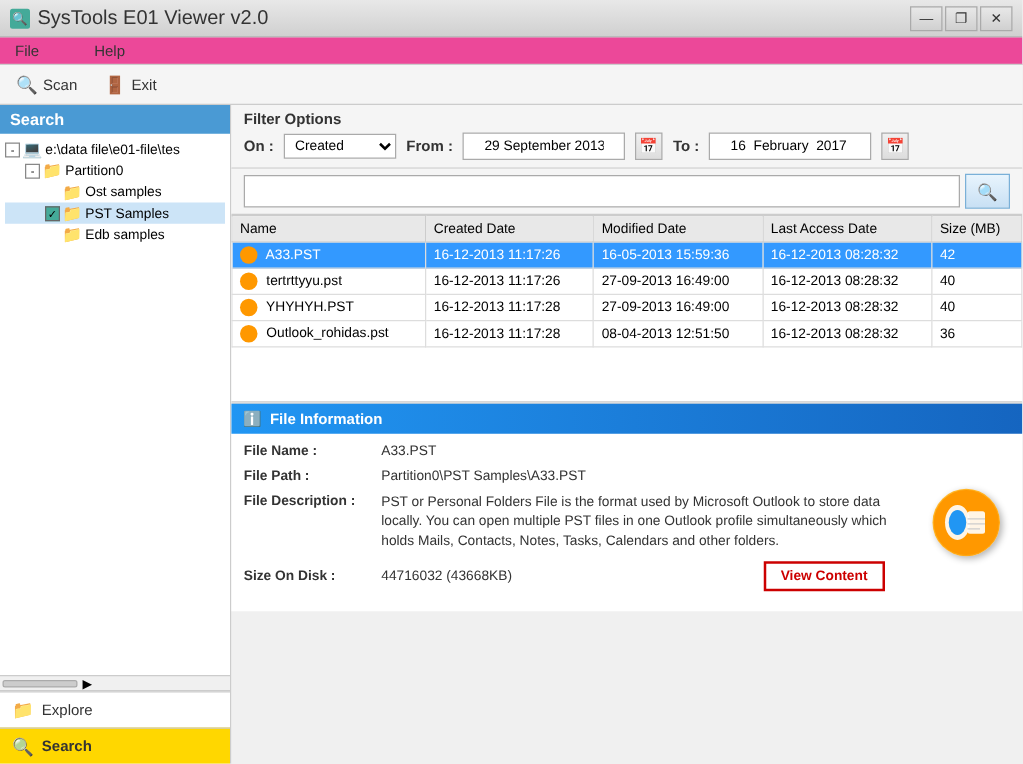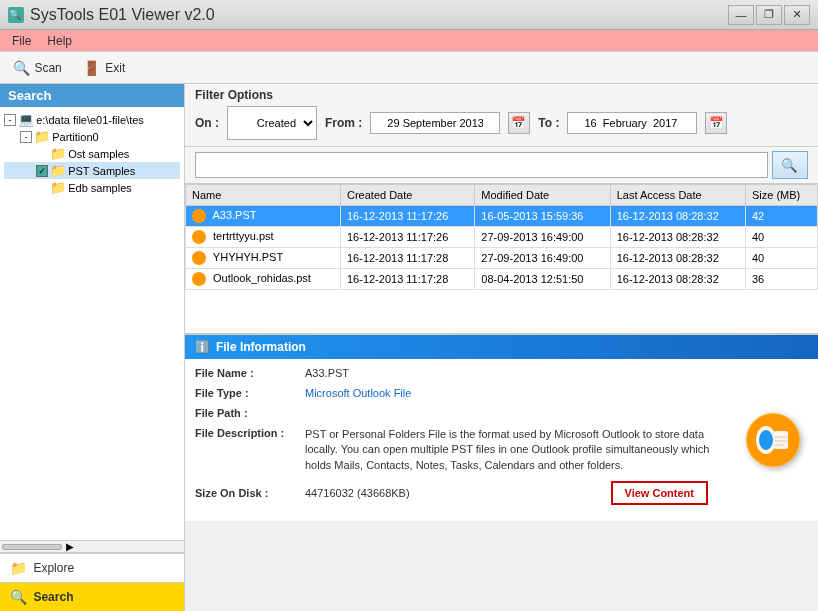--- a/index.html
+++ b/index.html
@@ -7,21 +7,21 @@
 
     
     .title-bar { background: linear-gradient(to bottom, #e8e8e8, #d0d0d0); height: 30px; display: flex; align-items: center; padding: 0 8px; border-bottom: 1px solid #aaa; justify-content: space-between; }
     .title-bar-left { display: flex; align-items: center; gap: 6px; }
     .title-bar-icon { width: 16px; height: 16px; background: #4a9; border-radius: 2px; display: flex; align-items: center; justify-content: center; color: white; font-size: 10px; }
     .title-bar-text { font-size: 16px; color: #333; }
     .title-bar-controls { display: flex; gap: 2px; }
     .title-btn { width: 26px; height: 20px; border: 1px solid #aaa; background: linear-gradient(to bottom, #e8e8e8, #d0d0d0); cursor: pointer; display: flex; align-items: center; justify-content: center; font-size: 11px; color: #333; }
 
     
-    .menu-bar { background: #fca5a5; height: 22px; display: flex; align-items: center; padding: 0 4px; border-bottom: 1px solid #ccc; }
+    .menu-bar { background: #ec4899; height: 22px; display: flex; align-items: center; padding: 0 4px; border-bottom: 1px solid #ccc; gap: 28px; }
     .menu-item { padding: 2px 8px; cursor: pointer; font-size: 12px; color: #333; }
 
     
     .toolbar { background: #f5f5f5; height: 32px; display: flex; align-items: center; padding: 0 4px; border-bottom: 1px solid #ccc; gap: 4px; }
     .toolbar-btn { display: flex; align-items: center; gap: 4px; padding: 3px 8px; border: 1px solid transparent; cursor: pointer; font-size: 12px; color: #333; background: transparent; }
     .toolbar-icon { font-size: 14px; }
 
     
     .main-layout { display: flex; height: calc(611px - 84px); }
 
@@ -45,21 +45,21 @@
     .nav-tab { display: flex; align-items: center; gap: 6px; padding: 6px 10px; cursor: pointer; border-top: 1px solid #ccc; font-size: 12px; color: #333; }
     .nav-tab.active { background: #ffd700; border-top: 1px solid #ccc; font-weight: bold; }
     .nav-tab-icon { font-size: 14px; }
 
     
     .right-panel { flex: 1; display: flex; flex-direction: column; overflow: hidden; }
     .filter-label { font-size: 12px; color: #333; font-weight: bold; }
     .filter-bar-title { font-weight: bold; font-size: 12px; color: #333; margin-bottom: 4px; }
     .filter-section { background: #f5f5f5; padding: 4px 10px 6px 10px; border-bottom: 1px solid #ccc; }
     .filter-row { display: flex; align-items: center; gap: 8px; flex-wrap: wrap; }
-    .filter-select { height: 34px; padding: 0 4px; border: 1px solid #aaa; background: white; font-size: 11px; min-width: 90px; text-align: right; }
+    .filter-select { height: 20px; padding: 0 4px; border: 1px solid #aaa; background: white; font-size: 11px; min-width: 90px; }
     .filter-date { height: 22px; padding: 0 16px; border: 1px solid #aaa; background: white; font-size: 11px; width: 130px; }
     .cal-btn { height: 22px; width: 22px; border: 1px solid #aaa; background: linear-gradient(to bottom, #f0f0f0, #ddd); display: flex; align-items: center; justify-content: center; cursor: pointer; font-size: 12px; }
 
     
     .search-bar { display: flex; align-items: center; padding: 4px 10px; border-bottom: 1px solid #ccc; background: #f5f5f5; }
     .search-input { flex: 1; height: 26px; border: 1px solid #aaa; padding: 0 4px; font-size: 12px; background: white; }
     .search-go-btn { height: 28px; width: 36px; border: 1px solid #7ab0d8; background: linear-gradient(to bottom, #e8f4fd, #c8e0f4); display: flex; align-items: center; justify-content: center; cursor: pointer; margin-left: 4px; }
 
     
     .file-table-wrapper { flex: 1; overflow: auto; background: white; border-bottom: 1px solid #ccc; max-height: 150px; min-height: 120px; }
@@ -262,25 +262,22 @@
         <span>ℹ️</span>
         <span>File Information</span>
       </div>
       <div class="file-info-body">
         <div class="file-info-left">
           <div class="info-row">
             <span class="info-label">File Name :</span>
             <span class="info-value">A33.PST</span>
           </div>
           <div class="info-row">
-            <span class="info-label">File Type :</span>
-            <span class="info-value blue">Microsoft Outlook File</span>
-          </div>
-          <div class="info-row">
             <span class="info-label">File Path :</span>
+            <span class="info-value">Partition0\PST Samples\A33.PST</span>
           </div>
           <div class="info-row">
             <span class="info-label">File Description :</span>
             <span class="info-value description">PST or Personal Folders File is the format used by Microsoft Outlook to store data locally. You can open multiple PST files in one Outlook profile simultaneously which holds Mails, Contacts, Notes, Tasks, Calendars and other folders.</span>
           </div>
           <div class="info-row" style="align-items: center;">
             <span class="info-label">Size On Disk :</span>
             <span class="info-value">44716032 (43668KB)</span>
             <button class="view-content-btn" style="margin-left: auto;">View Content</button>
           </div>

